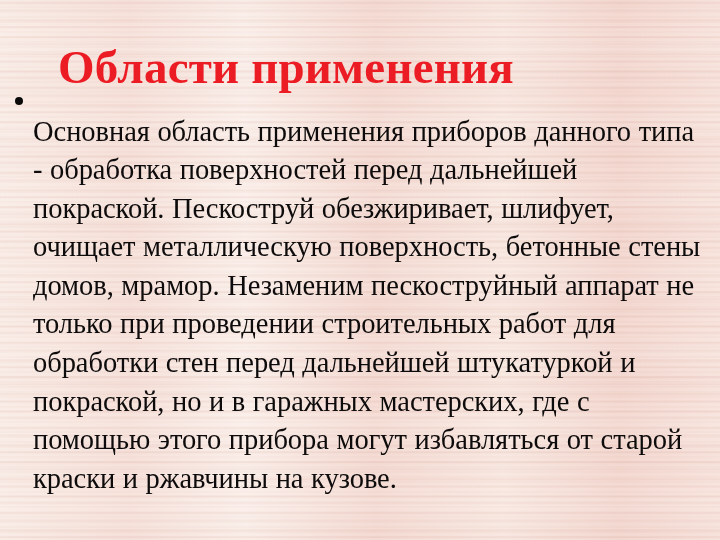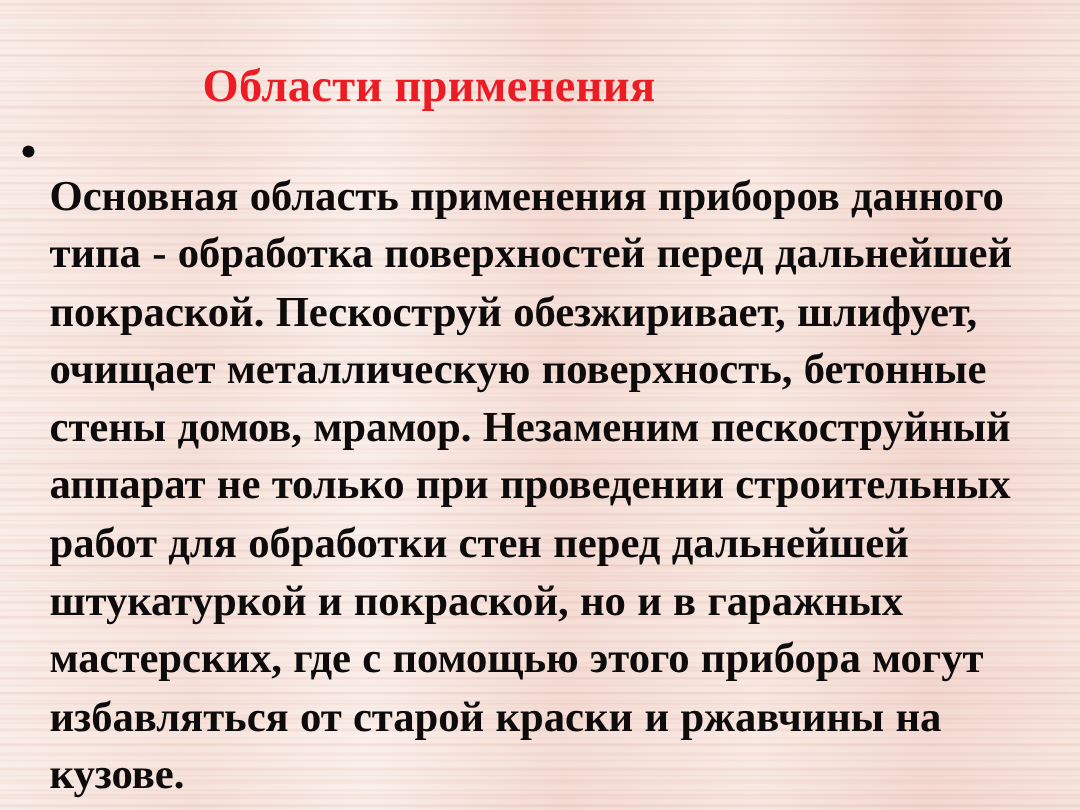--- a/index.html
+++ b/index.html
@@ -87,21 +87,21 @@
   }
 
   .slide-title {
     position: absolute;
     top: 6px;
     left: 0;
     width: 572px;
     text-align: center;
     font-family: "Liberation Serif", "DejaVu Serif", serif;
     font-weight: bold;
-    font-size: 31px;
+    font-size: 47px;
     line-height: 60px;
     color: #ec1c24;
     letter-spacing: .2px;
     white-space: nowrap;
   }
 
   .body-block {
     position: absolute;
     top: 84px;
     left: 8px;
@@ -126,21 +126,21 @@
     display: block;
     width: 8px;
     height: 8px;
     border-radius: 50%;
     background: #0a0a0a;
   }
 
   .bullet-text {
     flex: 1 1 auto;
     font-family: "Liberation Serif", "DejaVu Serif", serif;
-    font-weight: bold;
+    font-weight: normal;
     font-size: 28.5px;
     line-height: 38.6px;
     color: #0d0b0b;
     text-align: left;
     letter-spacing: -0.05px;
     word-spacing: 0.5px;
     hyphens: none;
   }
 </style>
 </head>

